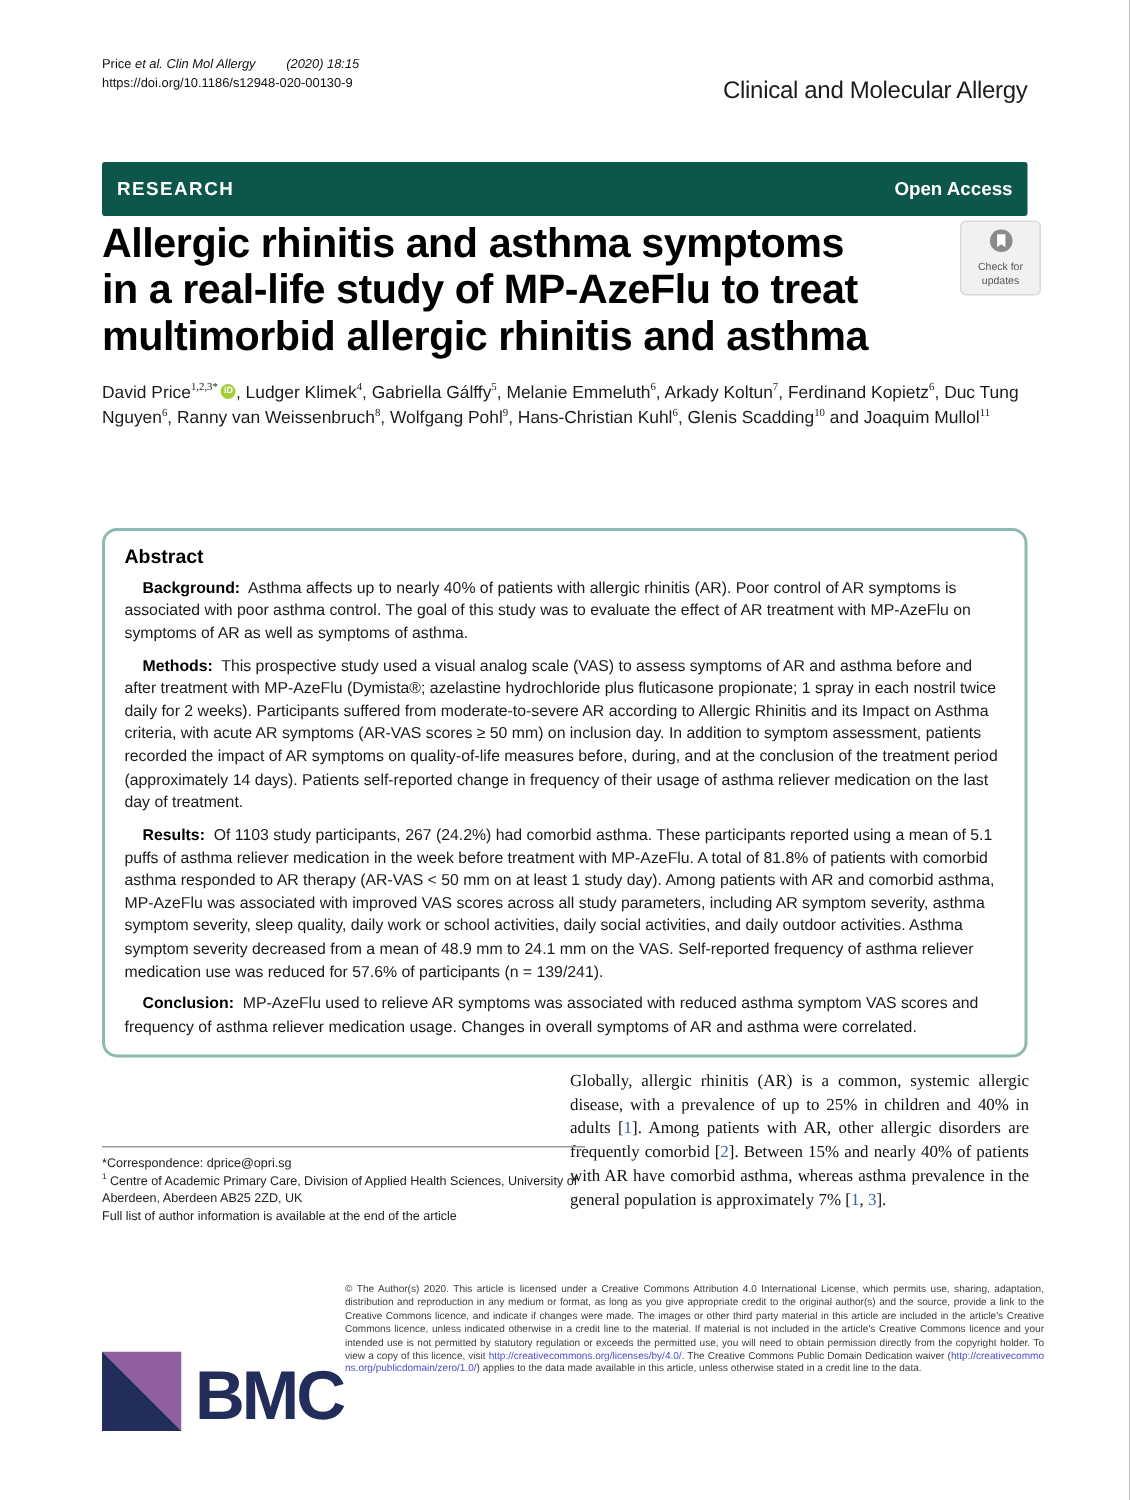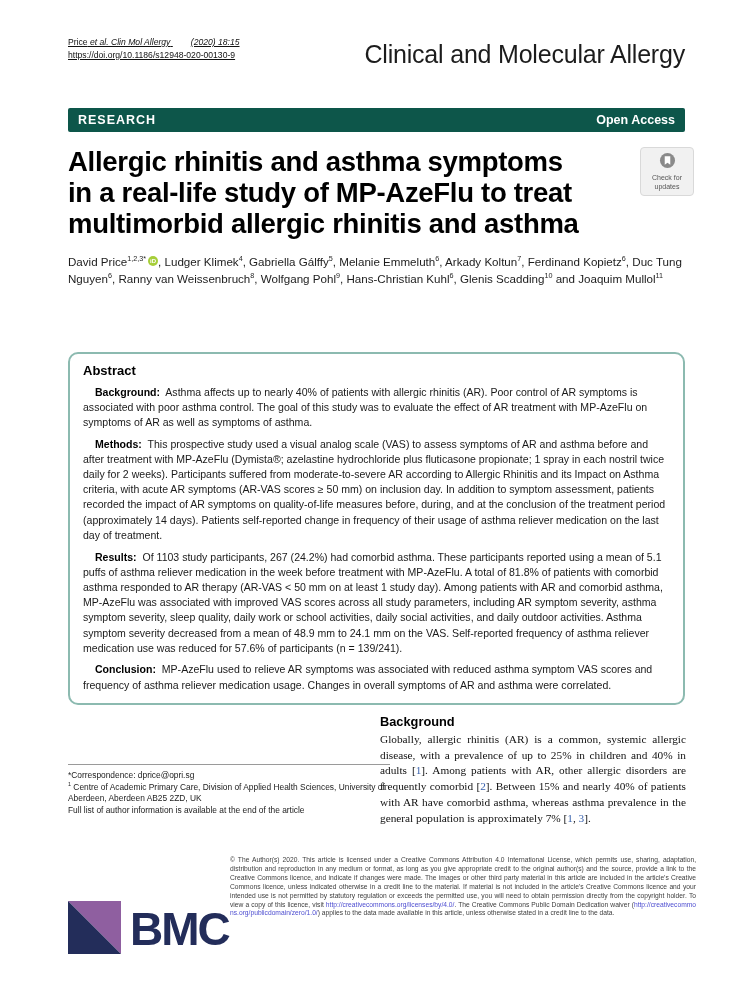--- a/index.html
+++ b/index.html
@@ -1,42 +1,42 @@
 <!DOCTYPE html>
 <html><head>
 <meta charset="utf-8">
 <style>
   html,body{margin:0;padding:0;background:#888;}
   .page{position:relative;width:753px;height:1000px;background:#fff;margin:0 auto;
         font-family:"Liberation Sans",sans-serif;color:#1a1a1a;overflow:hidden;}
 
   
-  .hdr-left{position:absolute;left:68px;top:36px;font-size:8.6px;line-height:13px;color:#111;text-decoration:underline;}
+  .hdr-left{position:absolute;left:68px;top:36px;font-size:8.6px;line-height:13px;color:#111;}
   .hdr-left .ital{font-style:italic;}
   .hdr-left .issue{font-style:italic;margin-left:18px;}
-  .journal-name{position:absolute;right:68px;top:40px;font-size:25px;color:#1c1c1c;letter-spacing:-0.2px;text-align:right;}
+  .journal-name{position:absolute;right:68px;top:52px;font-size:16px;color:#1c1c1c;letter-spacing:-0.2px;text-align:right;}
 
   
-  .banner{position:absolute;left:68px;top:108px;width:617px;height:24px;background:#0d564a;
+  .banner{position:absolute;left:68px;top:108px;width:617px;height:36px;background:#0d564a;
           border-radius:2px;display:flex;align-items:center;justify-content:space-between;
           padding:0 10px;box-sizing:border-box;color:#fff;font-weight:bold;font-size:12.5px;}
   .banner .rtype{letter-spacing:1px;}
 
   
   .title{position:absolute;left:68px;top:146px;width:575px;font-size:27.5px;line-height:31px;
          font-weight:bold;letter-spacing:-0.3px;color:#000;}
 
   
   .check-badge{position:absolute;left:640px;top:147px;width:52px;background:#f1f1f1;
                border:1px solid #d9d9d9;border-radius:4px;text-align:center;padding:3px 0 4px;}
   .check-badge .txt{font-size:7px;line-height:8.5px;color:#555;}
 
   
   .authors{position:absolute;left:68px;top:254px;width:616px;font-size:11.6px;line-height:16.5px;color:#1c1c1c;}
-  .authors sup{font-size:0.62em;line-height:0;vertical-align:super;}
+  .authors sup{font-size:0.62em;line-height:0;vertical-align:super;font-family:Liberation Serif, serif;}
   .orcid{display:inline-block;width:10px;height:10px;border-radius:50%;background:#a6ce39;color:#fff;
          font-size:6px;font-weight:bold;line-height:10px;text-align:center;vertical-align:3px;margin-left:2px;}
 
   
   .abstract{position:absolute;left:68px;top:352px;width:617px;box-sizing:border-box;
             border:2px solid #8cbab0;border-radius:10px;padding:9px 13px 10px;}
   .abstract h2{margin:0;font-size:13px;color:#000;}
   .abs-p{margin:6.5px 0 0;font-size:10.55px;line-height:15.2px;color:#1a1a1a;}
   .abs-p b{color:#000;padding-left:12px;}
 
@@ -103,21 +103,20 @@
     <h2>Abstract</h2>
     <div>
         <p class="abs-p"><b>Background:</b>&nbsp; Asthma affects up to nearly 40% of patients with allergic rhinitis (AR). Poor control of AR symptoms is associated with poor asthma control. The goal of this study was to evaluate the effect of AR treatment with MP-AzeFlu on symptoms of AR as well as symptoms of asthma.</p>
         <p class="abs-p"><b>Methods:</b>&nbsp; This prospective study used a visual analog scale (VAS) to assess symptoms of AR and asthma before and after treatment with MP-AzeFlu (Dymista®; azelastine hydrochloride plus fluticasone propionate; 1 spray in each nostril twice daily for 2 weeks). Participants suffered from moderate-to-severe AR according to Allergic Rhinitis and its Impact on Asthma criteria, with acute AR symptoms (AR-VAS scores ≥ 50 mm) on inclusion day. In addition to symptom assessment, patients recorded the impact of AR symptoms on quality-of-life measures before, during, and at the conclusion of the treatment period (approximately 14 days). Patients self-reported change in frequency of their usage of asthma reliever medication on the last day of treatment.</p>
         <p class="abs-p"><b>Results:</b>&nbsp; Of 1103 study participants, 267 (24.2%) had comorbid asthma. These participants reported using a mean of 5.1 puffs of asthma reliever medication in the week before treatment with MP-AzeFlu. A total of 81.8% of patients with comorbid asthma responded to AR therapy (AR-VAS &lt; 50 mm on at least 1 study day). Among patients with AR and comorbid asthma, MP-AzeFlu was associated with improved VAS scores across all study parameters, including AR symptom severity, asthma symptom severity, sleep quality, daily work or school activities, daily social activities, and daily outdoor activities. Asthma symptom severity decreased from a mean of 48.9 mm to 24.1 mm on the VAS. Self-reported frequency of asthma reliever medication use was reduced for 57.6% of participants (n = 139/241).</p>
         <p class="abs-p"><b>Conclusion:</b>&nbsp; MP-AzeFlu used to relieve AR symptoms was associated with reduced asthma symptom VAS scores and frequency of asthma reliever medication usage. Changes in overall symptoms of AR and asthma were correlated.</p>
       </div>
   </div>
 
   <div class="bg-col">
-    <h2>Background</h2>
     <p>Globally, allergic rhinitis (AR) is a common, systemic allergic disease, with a prevalence of up to 25% in children and 40% in adults [<span class="cite">1</span>]. Among patients with AR, other allergic disorders are frequently comorbid [<span class="cite">2</span>]. Between 15% and nearly 40% of patients with AR have comorbid asthma, whereas asthma prevalence in the general population is approximately 7% [<span class="cite">1</span>, <span class="cite">3</span>].</p>
   </div>
 
   <div class="footnote">
     <div class="rule"></div>
     <div>
       <span>*Correspondence: </span><span>dprice@opri.sg</span>
     </div>
     <div>
       <sup>1</sup><span> Centre of Academic Primary Care, Division of Applied Health Sciences, University of Aberdeen, Aberdeen AB25 2ZD, UK</span>

